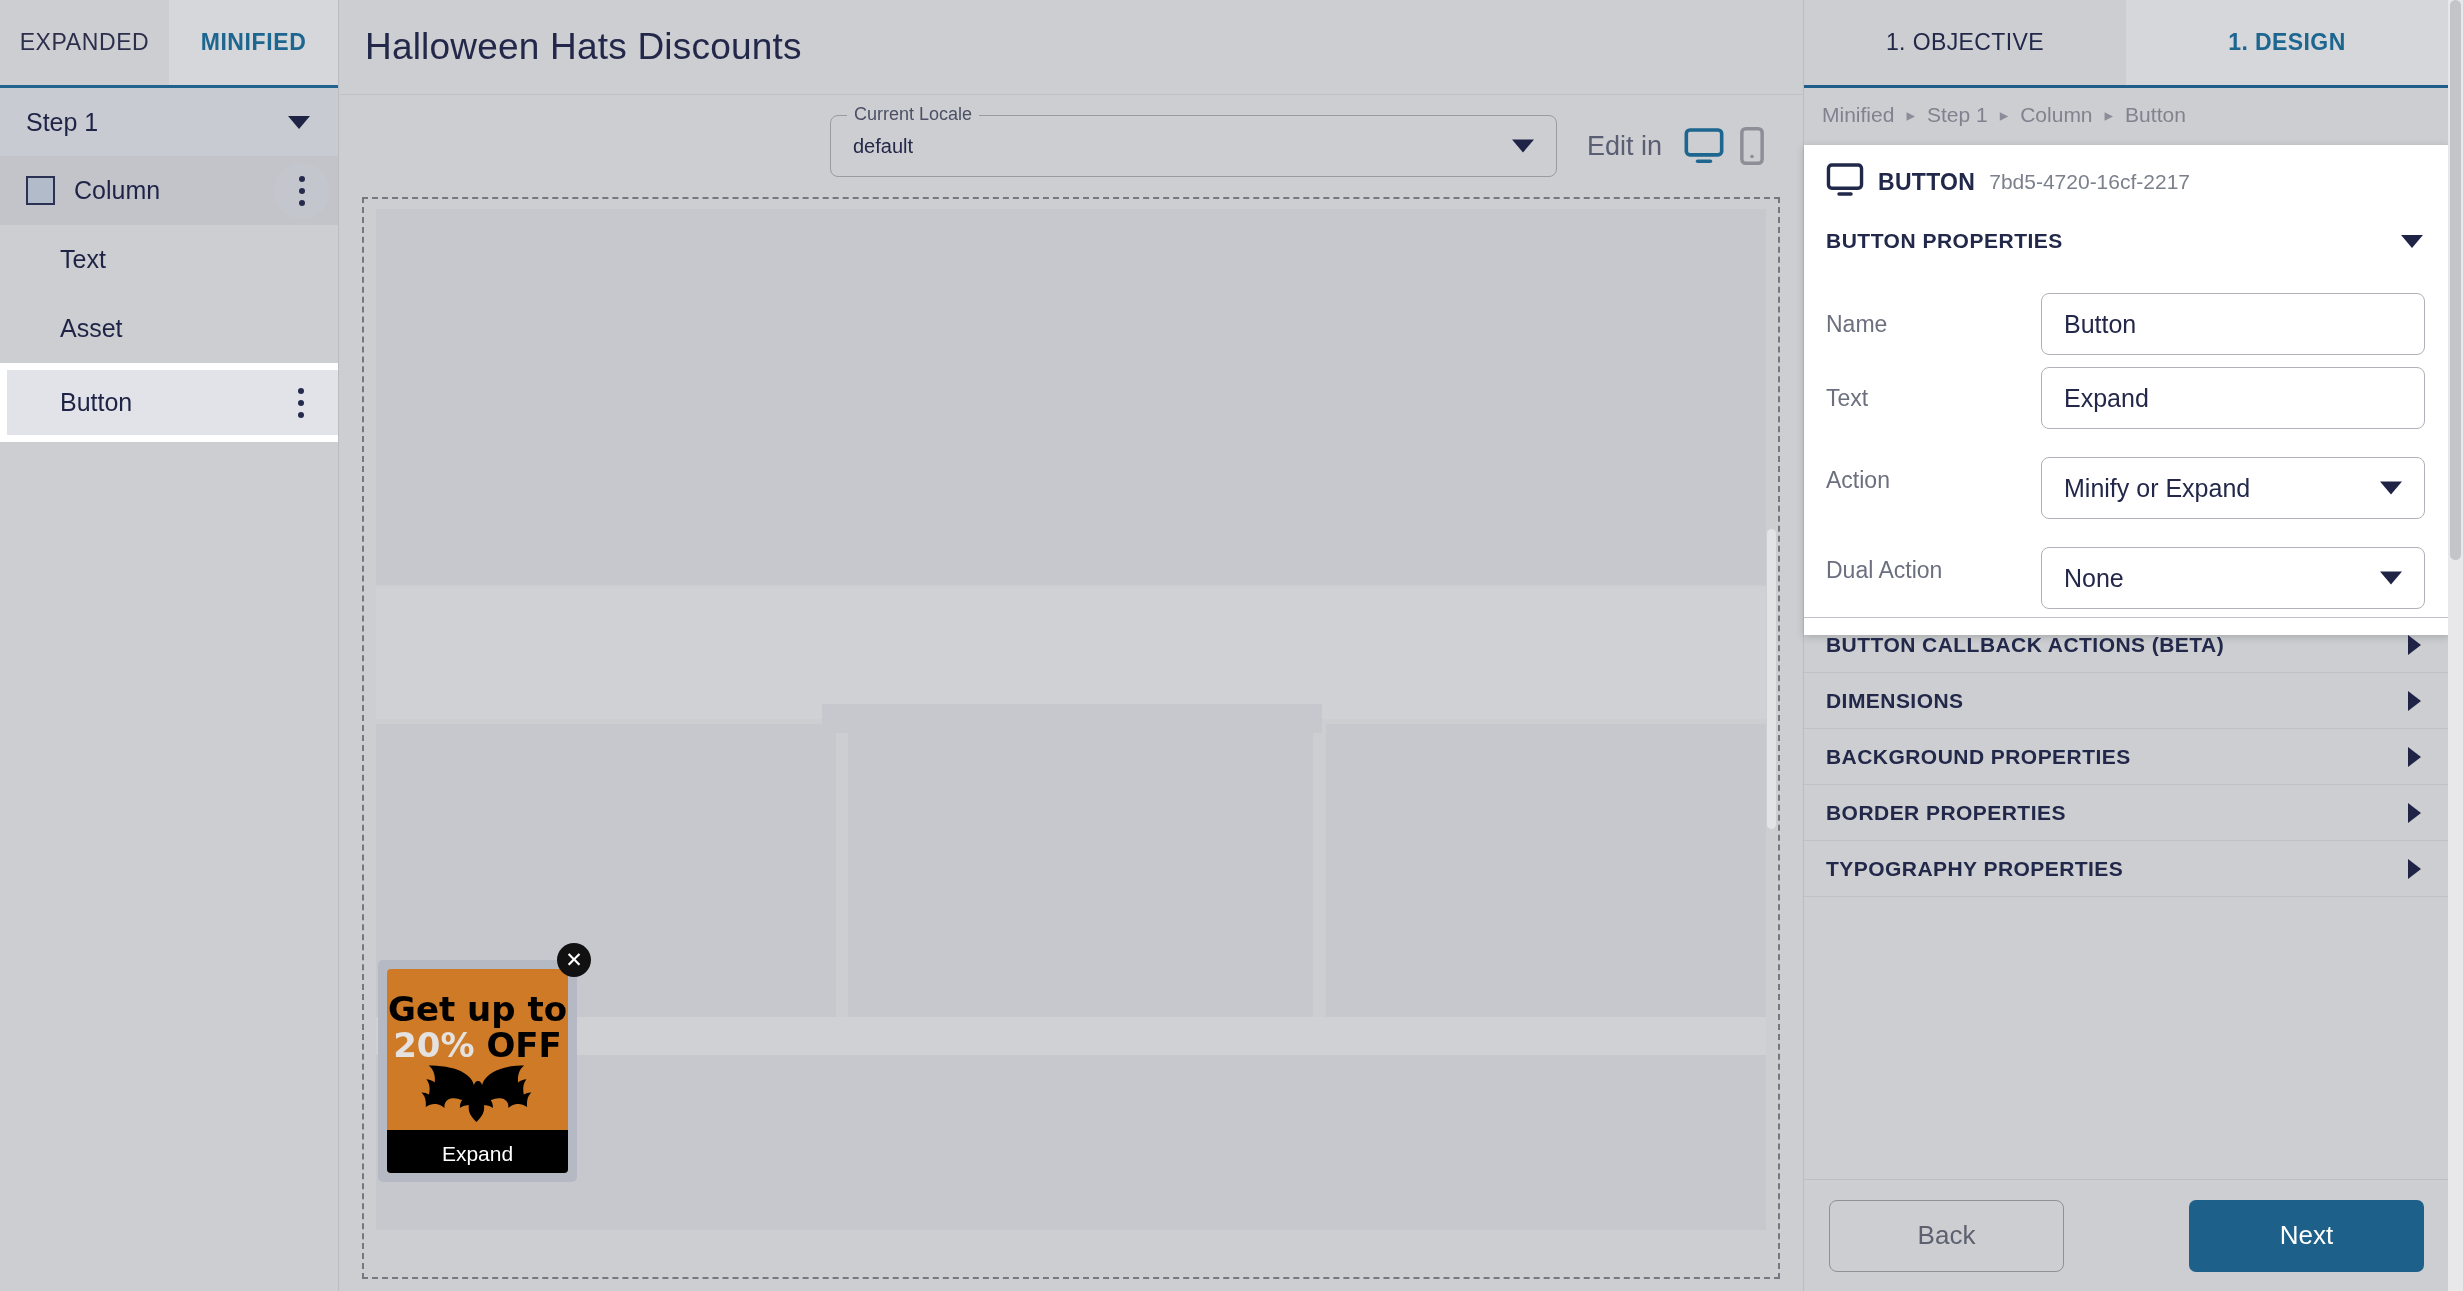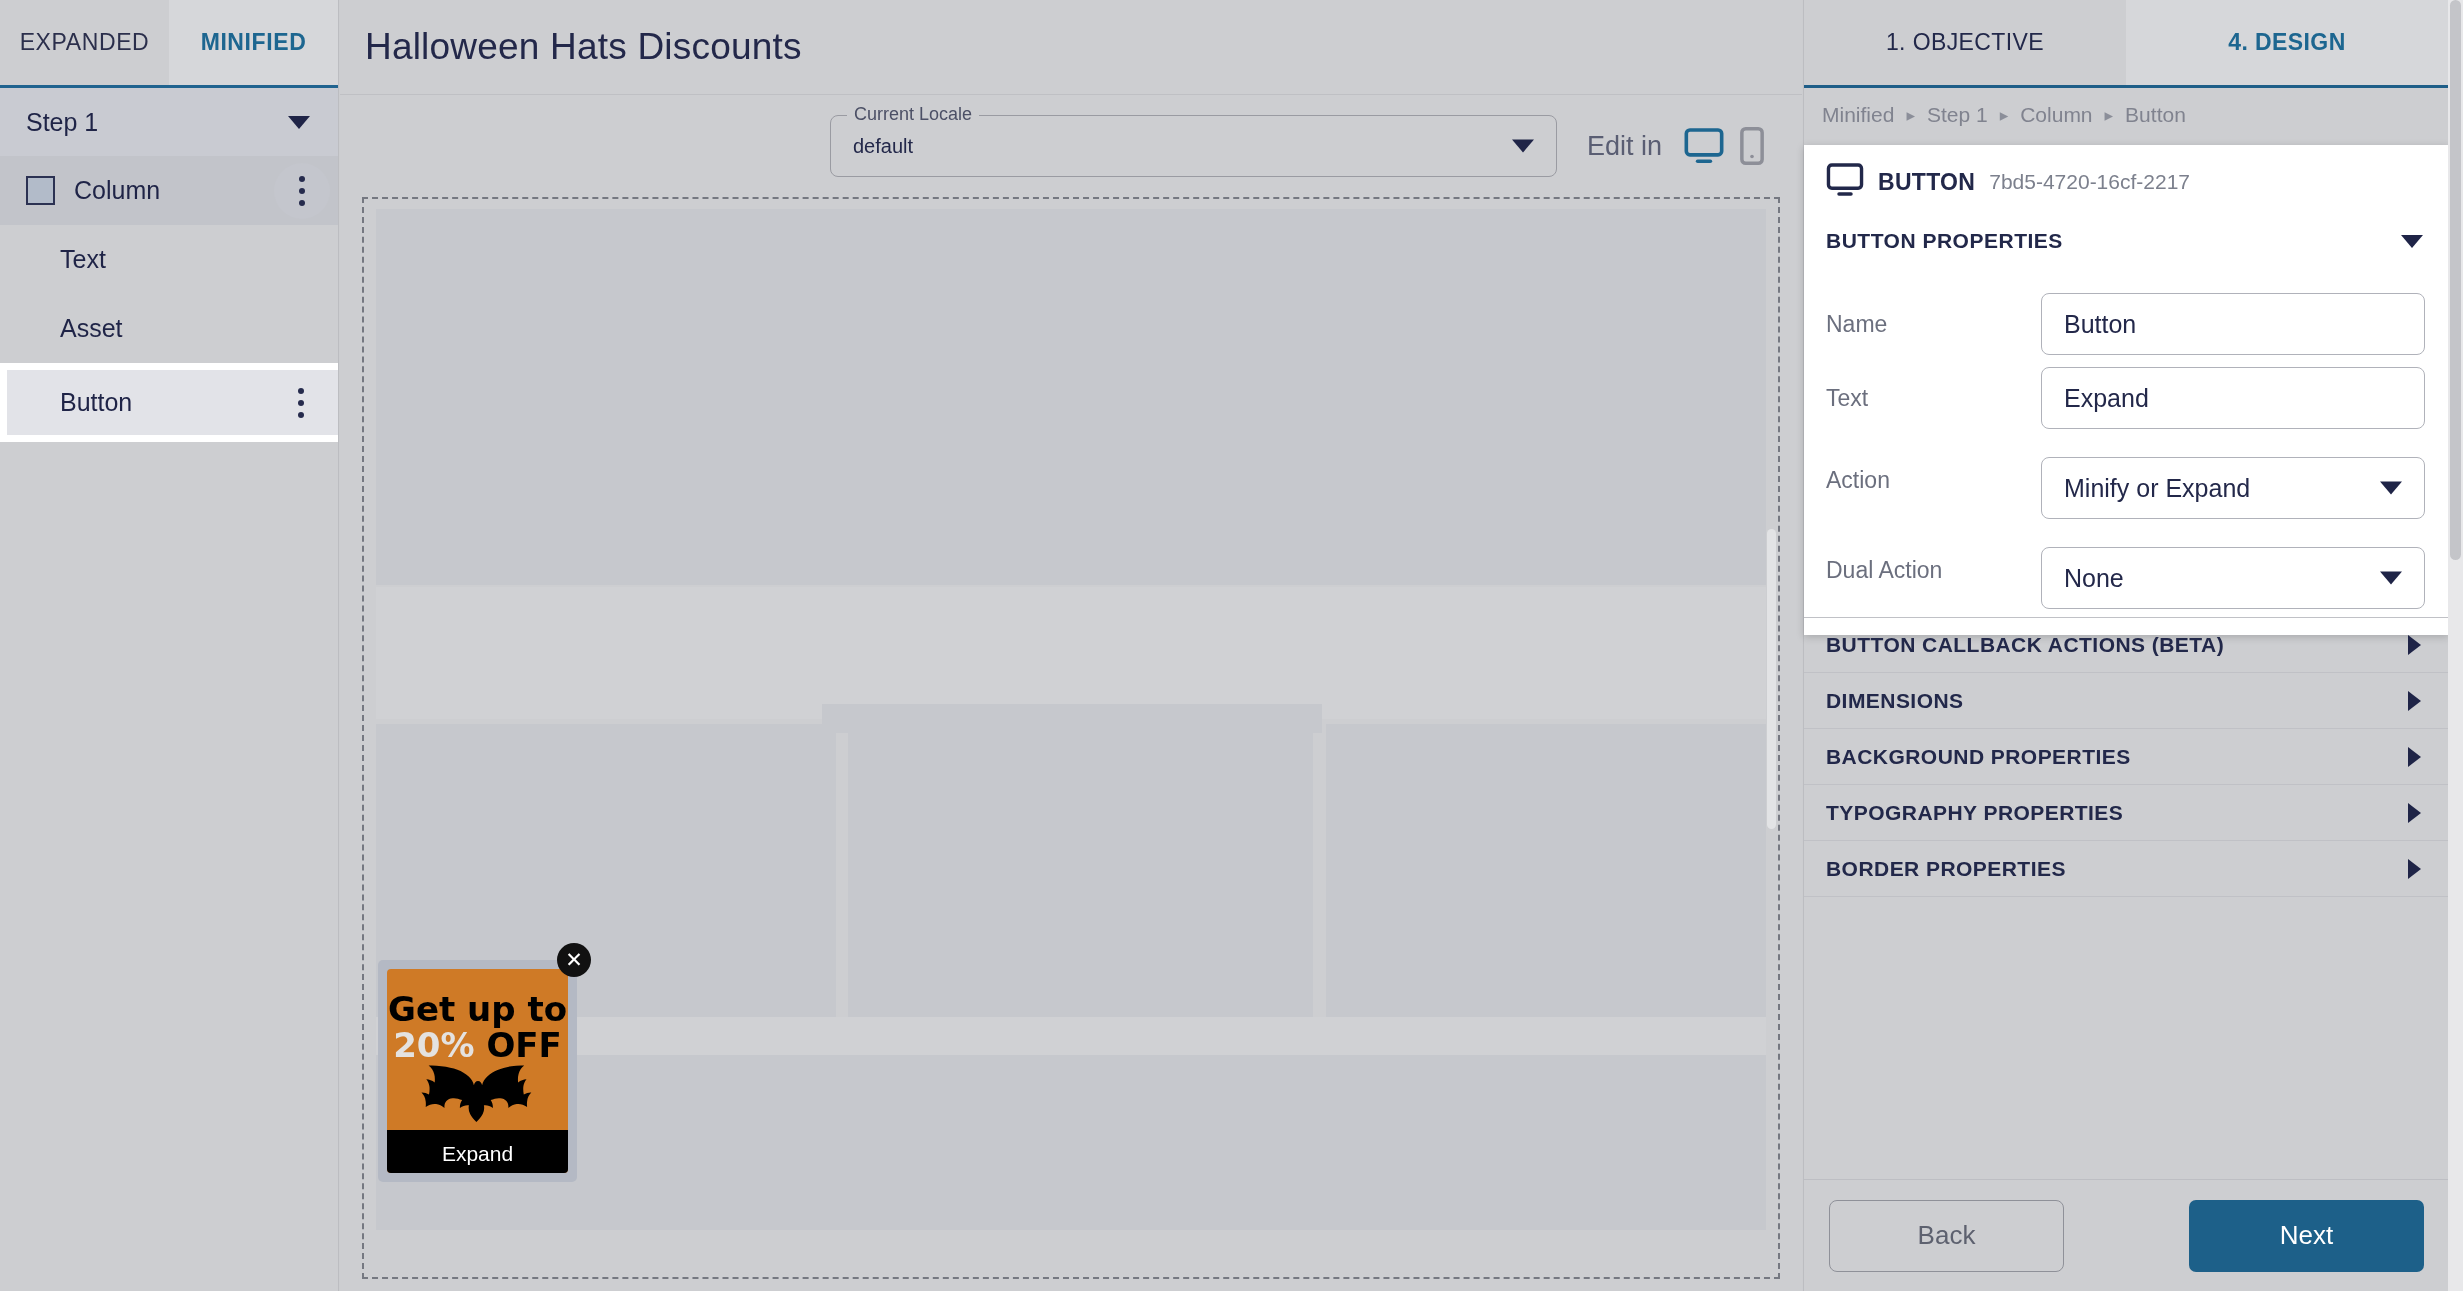--- a/index.html
+++ b/index.html
@@ -426,21 +426,21 @@
           <div class="popup-btn">Expand</div>
         </div>
       </div>
     </div>
   </div>
 
   <div class="right">
 
     <div class="r-tabs">
       <div class="r-tab">1. OBJECTIVE</div>
-      <div class="r-tab active">4. DESIGN</div>
+      <div class="r-tab active">1. DESIGN</div>
     </div>
 
     <div class="breadcrumb">
       <span class="bc-item">Minified</span>
       <span class="sep">▸</span>
       <span class="bc-item">Step 1</span>
       <span class="sep">▸</span>
       <span class="bc-item">Column</span>
       <span class="sep">▸</span>
       <span class="bc-item">Button</span>
@@ -500,25 +500,25 @@
       </div>
       <div class="acc-row">
         <span>DIMENSIONS</span>
         <span class="tri-right"></span>
       </div>
       <div class="acc-row">
         <span>BACKGROUND PROPERTIES</span>
         <span class="tri-right"></span>
       </div>
       <div class="acc-row">
+        <span>BORDER PROPERTIES</span>
+        <span class="tri-right"></span>
+      </div>
+      <div class="acc-row">
         <span>TYPOGRAPHY PROPERTIES</span>
-        <span class="tri-right"></span>
-      </div>
-      <div class="acc-row">
-        <span>BORDER PROPERTIES</span>
         <span class="tri-right"></span>
       </div>
     </div>
 
     <div class="r-footer">
       <button class="btn-back">Back</button>
       <button class="btn-next">Next</button>
     </div>
   </div>
 

